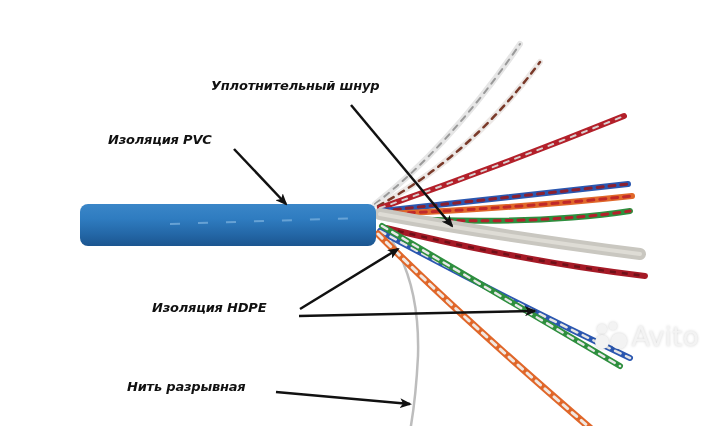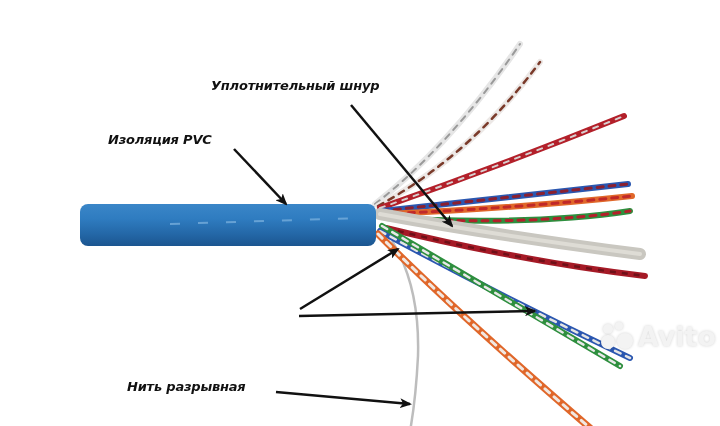--- a/index.html
+++ b/index.html
@@ -2,23 +2,23 @@
 <html><head>
 <meta charset="utf-8">
 <style>
   html, body { margin: 0; padding: 0; background: #ffffff; }
   body { width: 720px; height: 426px; overflow: hidden; position: relative;
          font-family: "DejaVu Sans", sans-serif; }
   #stage { position: absolute; left: 0; top: 0; width: 720px; height: 322px; margin-top: 36px; }
   .label { position: absolute; font-weight: bold; font-style: italic;
            font-size: 13px; color: #111; white-space: nowrap;
            font-family: "DejaVu Sans", sans-serif; letter-spacing: -0.2px; }
-  .watermark { position: absolute; right: 4px; bottom: 6px; display: flex; align-items: center;
+  .watermark { position: absolute; right: 21px; bottom: 6px; display: flex; align-items: center;
                gap: 3px; color: #f3f3f3; font-family: "DejaVu Sans", sans-serif;
-               font-weight: bold; font-size: 27px; text-shadow: 0 0 3px rgba(0,0,0,0.18); }
+               font-weight: normal; font-size: 27px; text-shadow: 0 0 3px rgba(0,0,0,0.18); }
   .dots { position: relative; width: 34px; height: 30px; }
   .dots span { position: absolute; border-radius: 50%; background: #f3f3f3;
                box-shadow: 0 0 3px rgba(0,0,0,0.18); }
 </style>
 </head>
 <body>
 
 <div id="stage">
   <svg width="720" height="426" viewBox="0 0 720 426" xmlns="http://www.w3.org/2000/svg">
     <defs>
@@ -76,20 +76,21 @@
       <line x1="234" y1="113" x2="286" y2="168" marker-end="url(#ah)"></line>
       <line x1="351" y1="69" x2="452" y2="190" marker-end="url(#ah)"></line>
       <line x1="300" y1="273" x2="398" y2="213" marker-end="url(#ah)"></line>
       <line x1="299" y1="280" x2="535" y2="275" marker-end="url(#ah)"></line>
       <line x1="276" y1="356" x2="410" y2="368" marker-end="url(#ah)"></line>
     </g>
   </svg>
 
   <div class="label" style="left:211px;top:42px;">Уплотнительный шнур</div>
   <div class="label" style="left:108px;top:96px;">Изоляция PVC</div>
+  <div class="label" style="left:152px;top:264px;">Изоляция HDPE</div>
   <div class="label" style="left:127px;top:343px;text-align:center;">Нить разрывная</div>
 
   <div class="watermark">
     <div class="dots">
       <span style="left:2px;top:2px;width:10px;height:10px;"></span>
       <span style="left:14px;top:0px;width:8px;height:8px;"></span>
       <span style="left:0px;top:13px;width:14px;height:14px;"></span>
       <span style="left:16px;top:11px;width:16px;height:16px;"></span>
     </div>
     <span>Avito</span>

